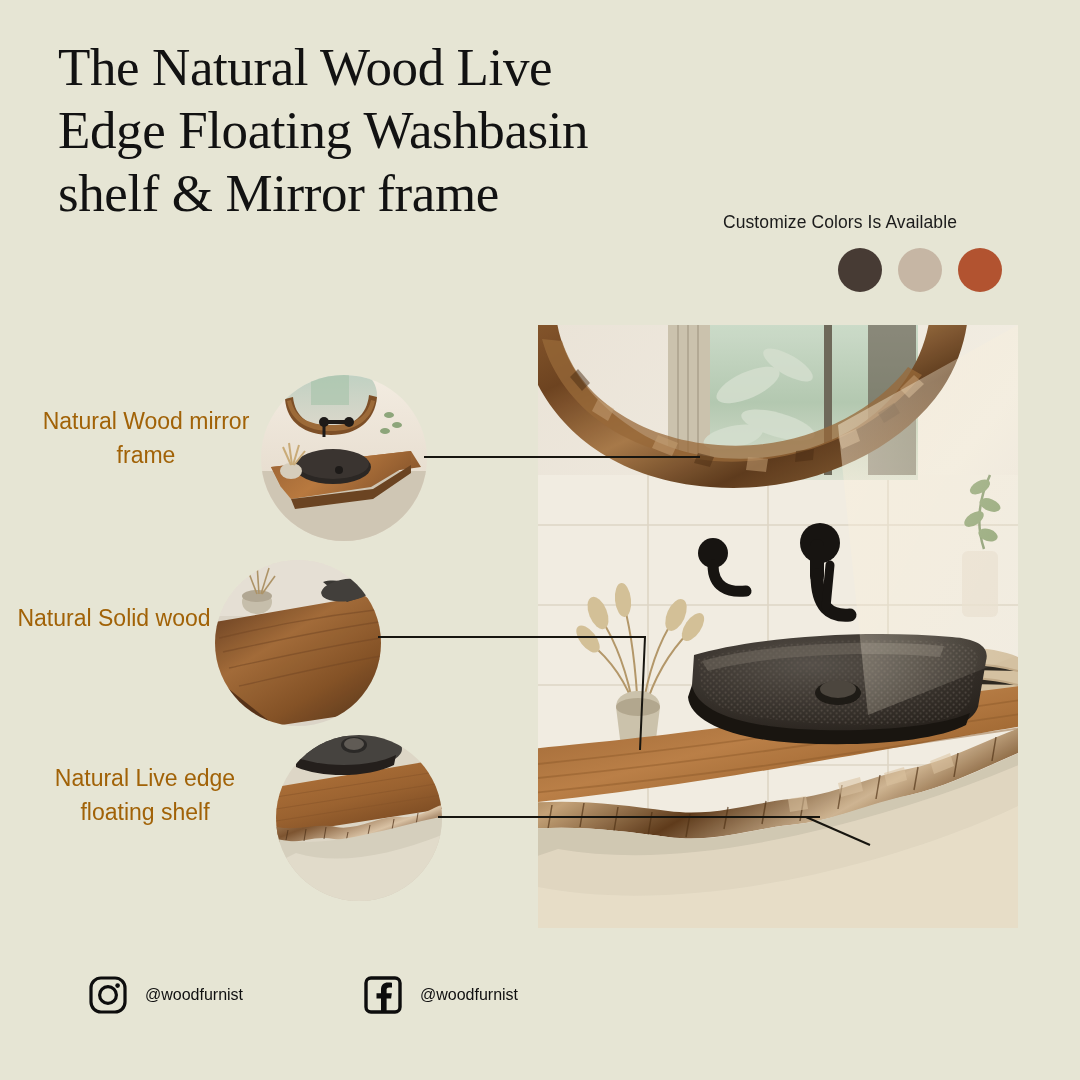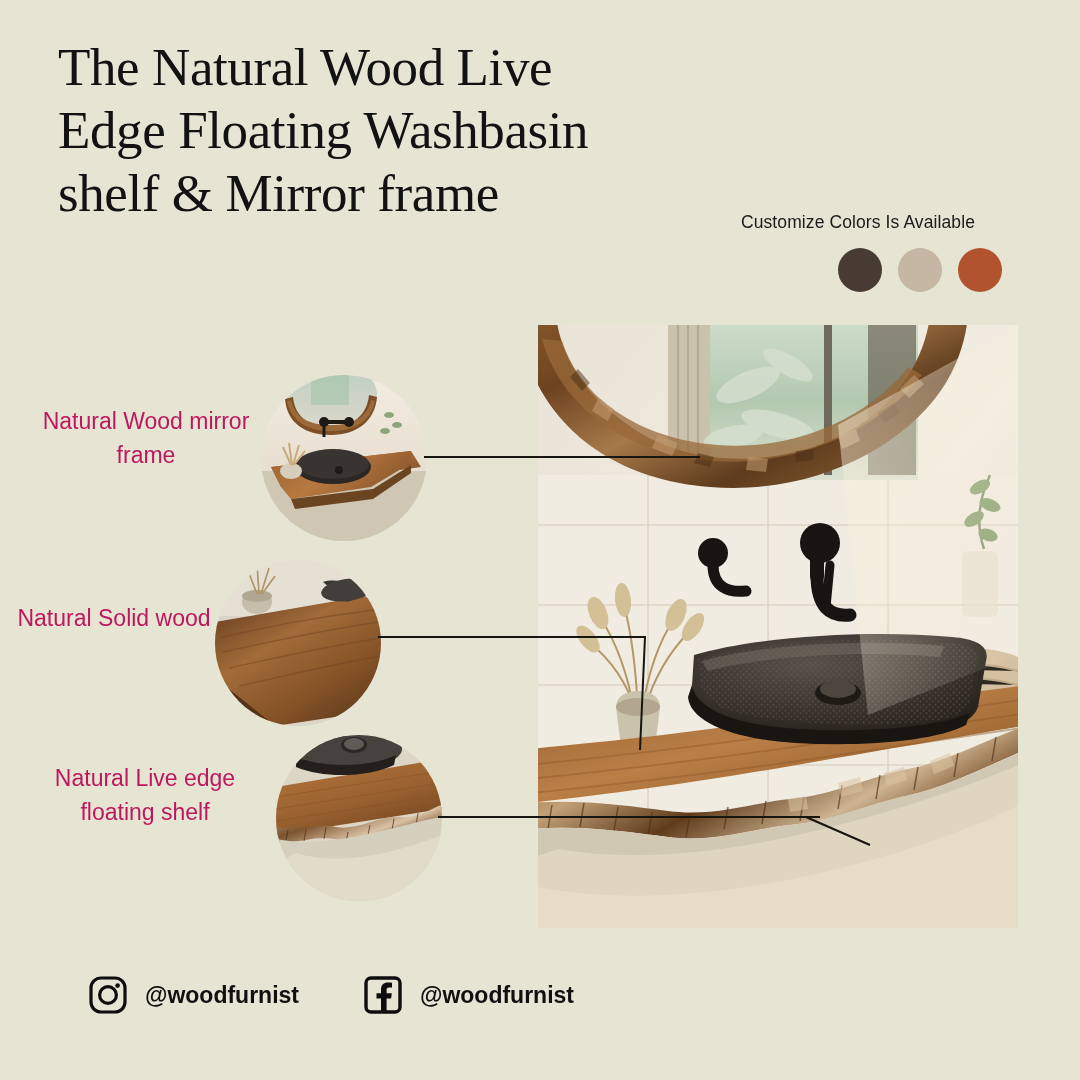--- a/index.html
+++ b/index.html
@@ -54,42 +54,42 @@
     font-size:9.5px;
     letter-spacing:3.6px;
     color:#6d5a45;
     margin-top:5px;
     line-height:1;
   }
 
   
   .swatch-head {
     position:absolute;
-    left:708px; top:212px;
+    left:690px; top:212px;
     width:300px;
     text-align:center;
     font-size:17.5px;
     color:#1b1b1b;
     letter-spacing:0.1px;
   }
   .swatch-row {
     position:absolute;
     left:838px; top:248px;
     display:flex;
     gap:16px;
   }
   .swatch { width:44px; height:44px; border-radius:50%; }
 
   
   .callout-label {
     position:absolute;
     text-align:center;
     font-size:23px;
     line-height:1.47;
-    color:#be185d;
+    color:#a16207;
   }
   .lbl-1 { left:36px;  top:405px; width:220px; }
   .lbl-2 { left:10px;  top:602px; width:208px; }
   .lbl-3 { left:32px;  top:762px; width:226px; }
 
   
   .thumb {
     position:absolute;
     border-radius:50%;
     overflow:hidden;
@@ -115,21 +115,21 @@
     pointer-events:none;
   }
 
   
   .social {
     position:absolute;
     display:flex; align-items:center; gap:17px;
   }
   .social-1 { left:88px;  top:975px; }
   .social-2 { left:363px; top:975px; }
-  .social-handle { font-size:23px; color:#101010;font-weight:bold; }
+  .social-handle { font-size:16px; color:#101010; }
   .sicon { width:40px; height:40px; display:block; }
 </style>
 </head>
 <body style="background: rgb(230, 229, 212);">
 
 <div id="page">
 
   <div class="headline">The Natural Wood Live Edge Floating Washbasin shelf &amp; Mirror frame</div>
 
 

